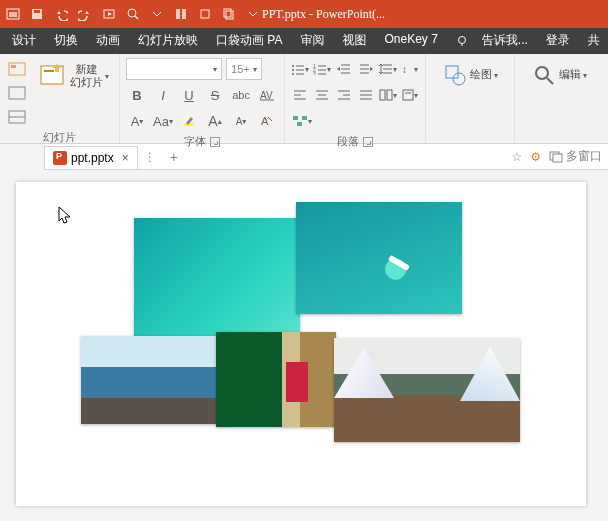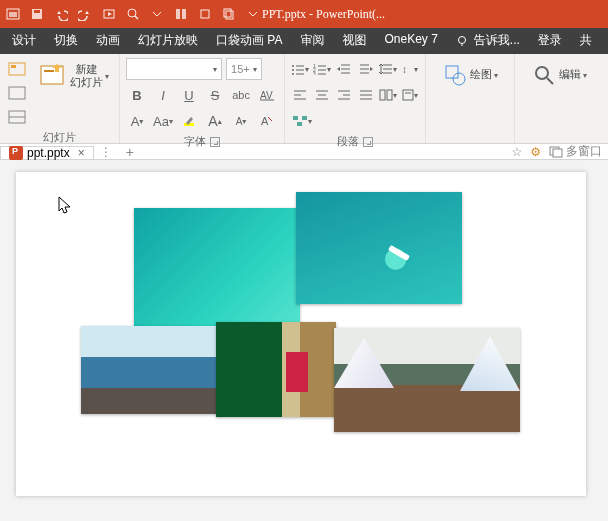--- a/index.html
+++ b/index.html
@@ -3,21 +3,21 @@
 <meta charset="utf-8">
 <style>
   * { box-sizing: border-box; margin: 0; padding: 0; font-family: "Microsoft YaHei", sans-serif; }
   body { width: 608px; height: 521px; background: #f3f3f3; overflow: hidden; font-size: 12px; }
   .titlebar { height: 28px; background: #d24726; display: flex; align-items: center; color: #fff; padding: 0 4px; }
   .titlebar .qat { display: flex; gap: 6px; align-items: center; }
   .qat-icon { width: 18px; height: 18px; display: flex; align-items: center; justify-content: center; opacity: .9; }
   .title-text { flex: 1; text-align: left; font-size: 12px; white-space: nowrap; overflow: hidden; font-family: Liberation Serif, serif; }
   .ribbon-tabs { height: 26px; background: #404040; display: flex; align-items: flex-start; color: #fff; padding: 0 4px; gap: 2px; }
   .rtab { padding: 4px 8px; font-size: 12px; cursor: pointer; white-space: nowrap; }
-  .rtab.tell { display: flex; align-items: center; gap: 6px; }
+  .rtab.tell { display: flex; align-items: center; gap: 14px; }
   .ribbon-body { height: 90px; background: #f3f2f1; border-bottom: 1px solid #d4d4d4; display: flex; }
   .group { border-right: 1px solid #e1e1e1; padding: 4px 6px 2px 6px; display: flex; flex-direction: column; }
   .group-content { flex: 1; display: flex; align-items: flex-start; gap: 4px; }
   .group-label { font-size: 11px; color: #666; text-align: center; padding: 2px 0; display: flex; align-items: center; justify-content: center; gap: 4px; }
   .launcher { width: 10px; height: 10px; border: 1px solid #999; position: relative; }
   .launcher::after { content: ""; position: absolute; right: 1px; bottom: 1px; width: 3px; height: 3px; border-right: 1px solid #999; border-bottom: 1px solid #999; }
   .vbtn { display: flex; align-items: center; gap: 2px; padding: 2px 4px; cursor: pointer; }
   .vbtn-icon { width: 32px; height: 32px; display: flex; align-items: center; justify-content: center; }
   .vbtn-label { font-size: 11px; color: #444; text-align: center; line-height: 1.2; }
   .dd { font-size: 8px; color: #666; }
@@ -25,21 +25,21 @@
   .mini-btn { width: 22px; height: 22px; display: flex; align-items: center; justify-content: center; cursor: pointer; }
   .font-group { display: flex; flex-direction: column; gap: 4px; }
   .font-row { display: flex; gap: 4px; align-items: center; }
   .combo { height: 22px; border: 1px solid #c8c8c8; background: #fff; display: flex; align-items: center; padding: 0 4px; color: #888; font-size: 11px; }
   .combo.font { width: 96px; justify-content: flex-end; }
   .combo.size { width: 36px; }
   .ibtn { width: 22px; height: 22px; display: flex; align-items: center; justify-content: center; color: #666; cursor: pointer; font-size: 13px; }
   .ibtn.narrow { width: 18px; }
   .para-group { display: flex; flex-direction: column; gap: 4px; }
   .small-group { display: flex; flex-direction: column; align-items: center; gap: 2px; padding: 2px 6px; }
-  .tab-strip { height: 16px; background: #fff; border-bottom: 1px solid #d4d4d4; display: flex; align-items: stretch; }
+  .tab-strip { height: 26px; background: #fff; border-bottom: 1px solid #d4d4d4; display: flex; align-items: stretch; margin-left: 44px; }
   .file-tab { display: flex; align-items: center; gap: 4px; border: 1px solid #d4d4d4; border-bottom: none; padding: 0 8px; margin-top: 2px; background: #fff; }
   .file-tab .picon { width: 14px; height: 14px; background: #d24726; border-radius: 2px; position: relative; }
   .file-tab .picon::after { content:"P"; color:#fff; font-size:9px; font-weight:bold; position:absolute; left:3px; top:0; }
   .tab-close { color: #666; cursor: pointer; margin-left: 4px; }
   .tab-menu { display:flex; align-items:center; padding:0 6px; color:#888; cursor:pointer; }
   .tab-add { display:flex; align-items:center; padding:0 8px; color:#888; cursor:pointer; font-size:14px; }
   .strip-right { margin-left:auto; display:flex; align-items:center; gap:8px; padding:0 6px; color:#888; }
   .canvas-area { position: relative; height: calc(521px - 28px - 26px - 90px - 26px); background: #f3f3f3; overflow: hidden; }
   .slide { position: absolute; left: 16px; top: 12px; width: 570px; height: 324px; background: #fff; box-shadow: 0 0 4px rgba(0,0,0,.25); }
   .cursor { position:absolute; left:42px; top:24px; }

